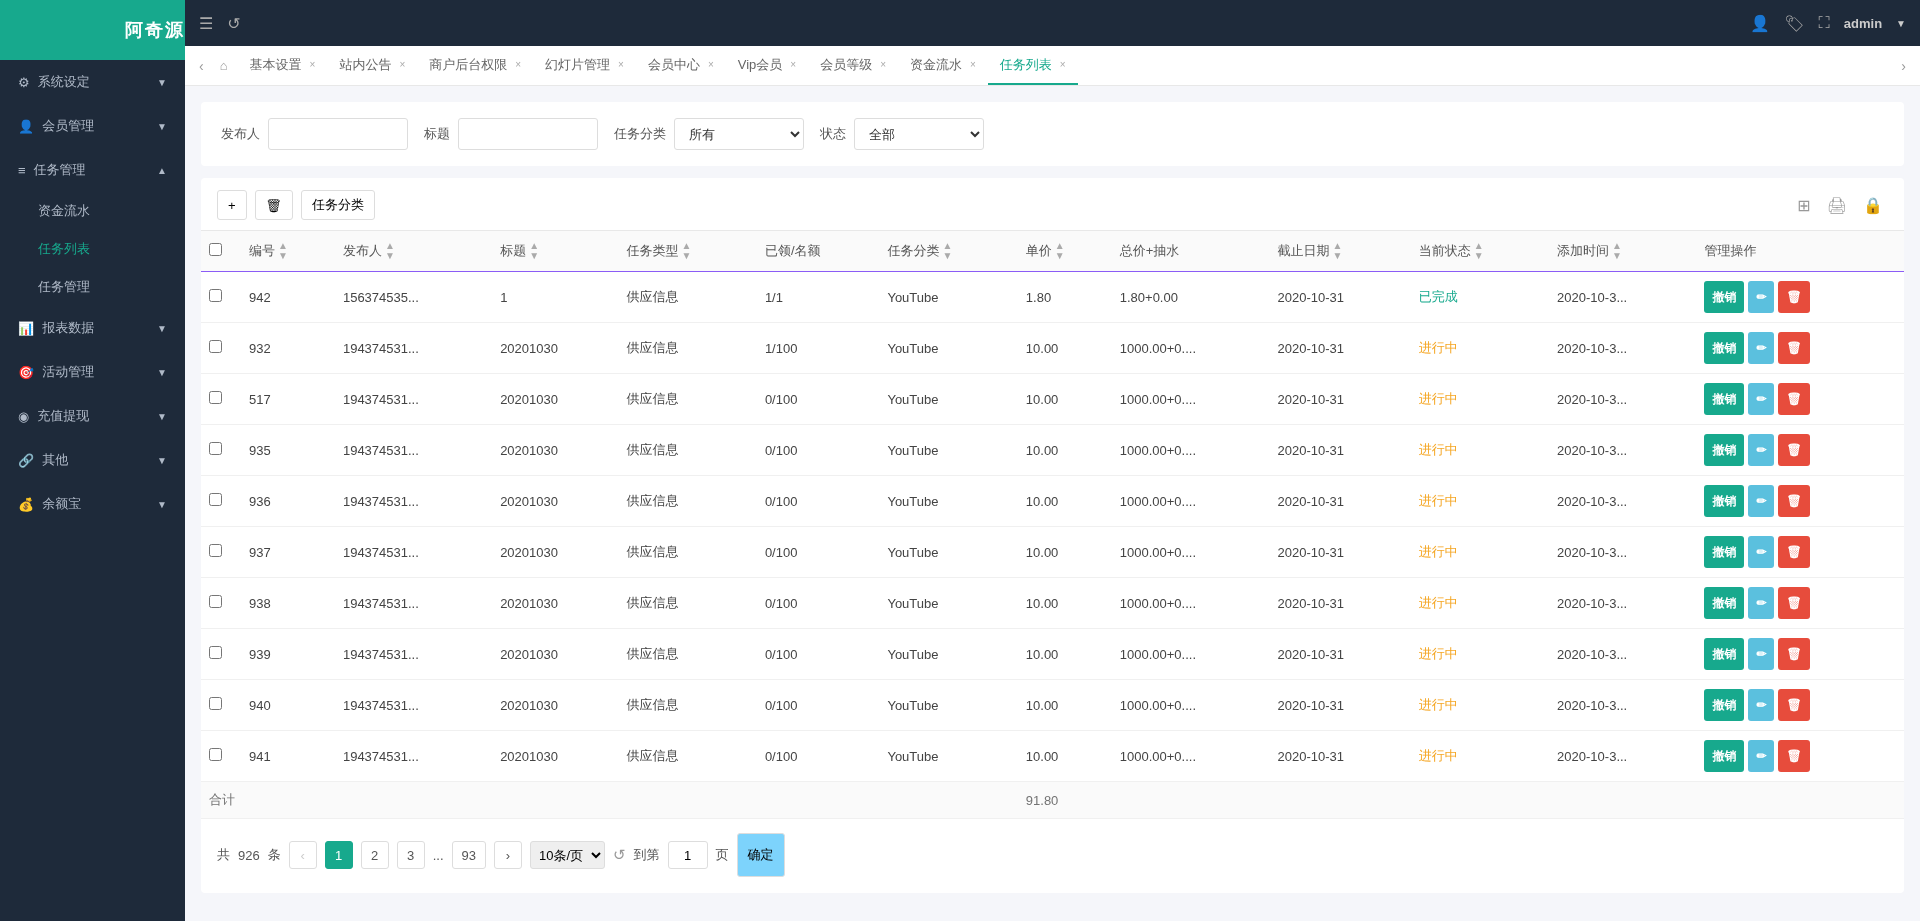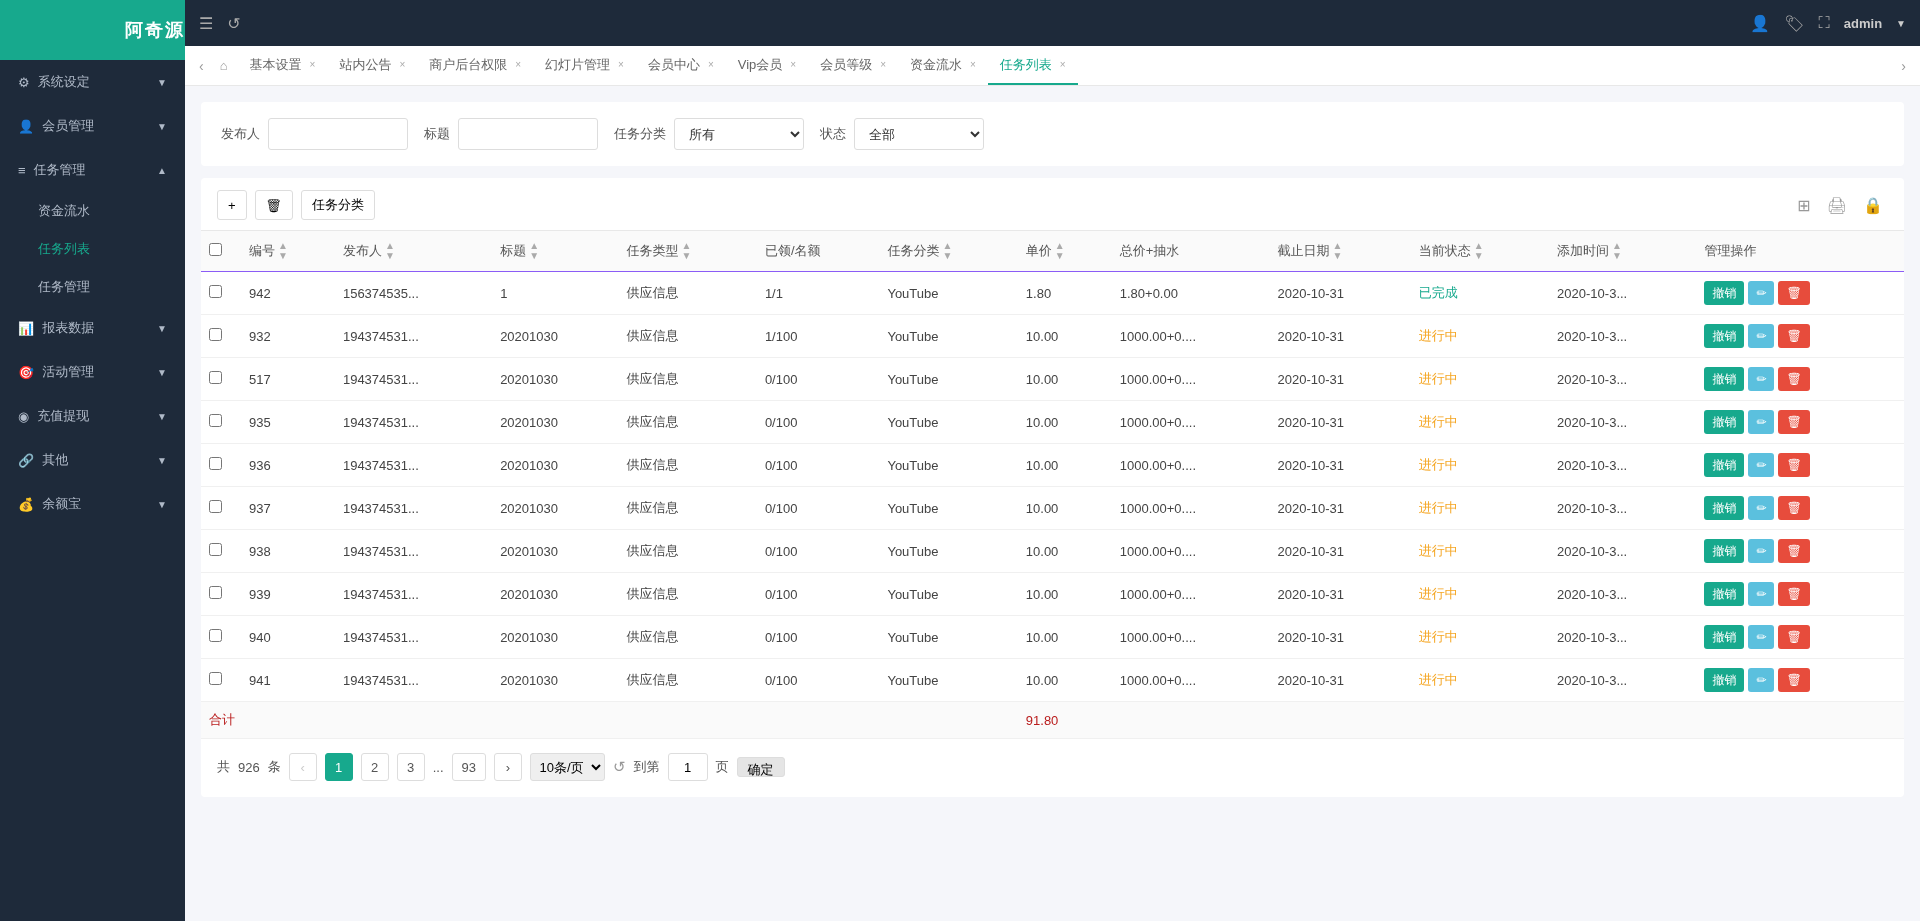--- a/index.html
+++ b/index.html
@@ -218,21 +218,22 @@
 
     
     .action-btns { display: flex; gap: 4px; align-items: center; }
     .act-btn {
       border: none;
       border-radius: 3px;
       padding: 3px 8px;
       font-size: 12px;
       cursor: pointer;
       color: #fff;
-      height: 24px;
+      height: 32px;
+      font-weight: bold;
     }
     .act-btn.revoke { background: #17a98d; }
     .act-btn.edit { background: #5bc0de; }
     .act-btn.delete { background: #e74c3c; }
 
     
     .pagination {
       display: flex;
       align-items: center;
       padding: 14px 16px 4px;
@@ -253,43 +254,42 @@
       color: #555;
     }
     .page-btn.active { background: #17a98d; color: #fff; border-color: #17a98d; }
     .page-btn.disabled { color: #ccc; cursor: not-allowed; }
     .page-select {
       border: 1px solid #ddd;
       border-radius: 3px;
       padding: 2px 4px;
       height: 28px;
       font-size: 13px;
-      text-align: center;
     }
     .page-input {
       border: 1px solid #ddd;
       border-radius: 3px;
       width: 40px;
       height: 28px;
       text-align: center;
       font-size: 13px;
     }
     .page-confirm {
       border: 1px solid #ddd;
-      background: #e5e5e5;
+      background: #7dd3fc;
       border-radius: 3px;
       padding: 3px 10px;
       cursor: pointer;
-      height: 20px;
+      height: 44px;
       font-size: 13px;
     }
     .refresh-icon { cursor: pointer; color: #999; font-size: 15px; }
 
     
-    .total-row td { font-weight: 500; color: #b91c1c; background: #fafafa; }
+    .total-row td { font-weight: 500; color: #737373; background: #fafafa; }
   </style>
 </head>
 <body>
 
 <div class="sidebar">
   <div class="sidebar-logo">阿奇源</div>
   <div class="sidebar-menu">
 
     <div class="sidebar-item">
       <div class="sidebar-item-left">

